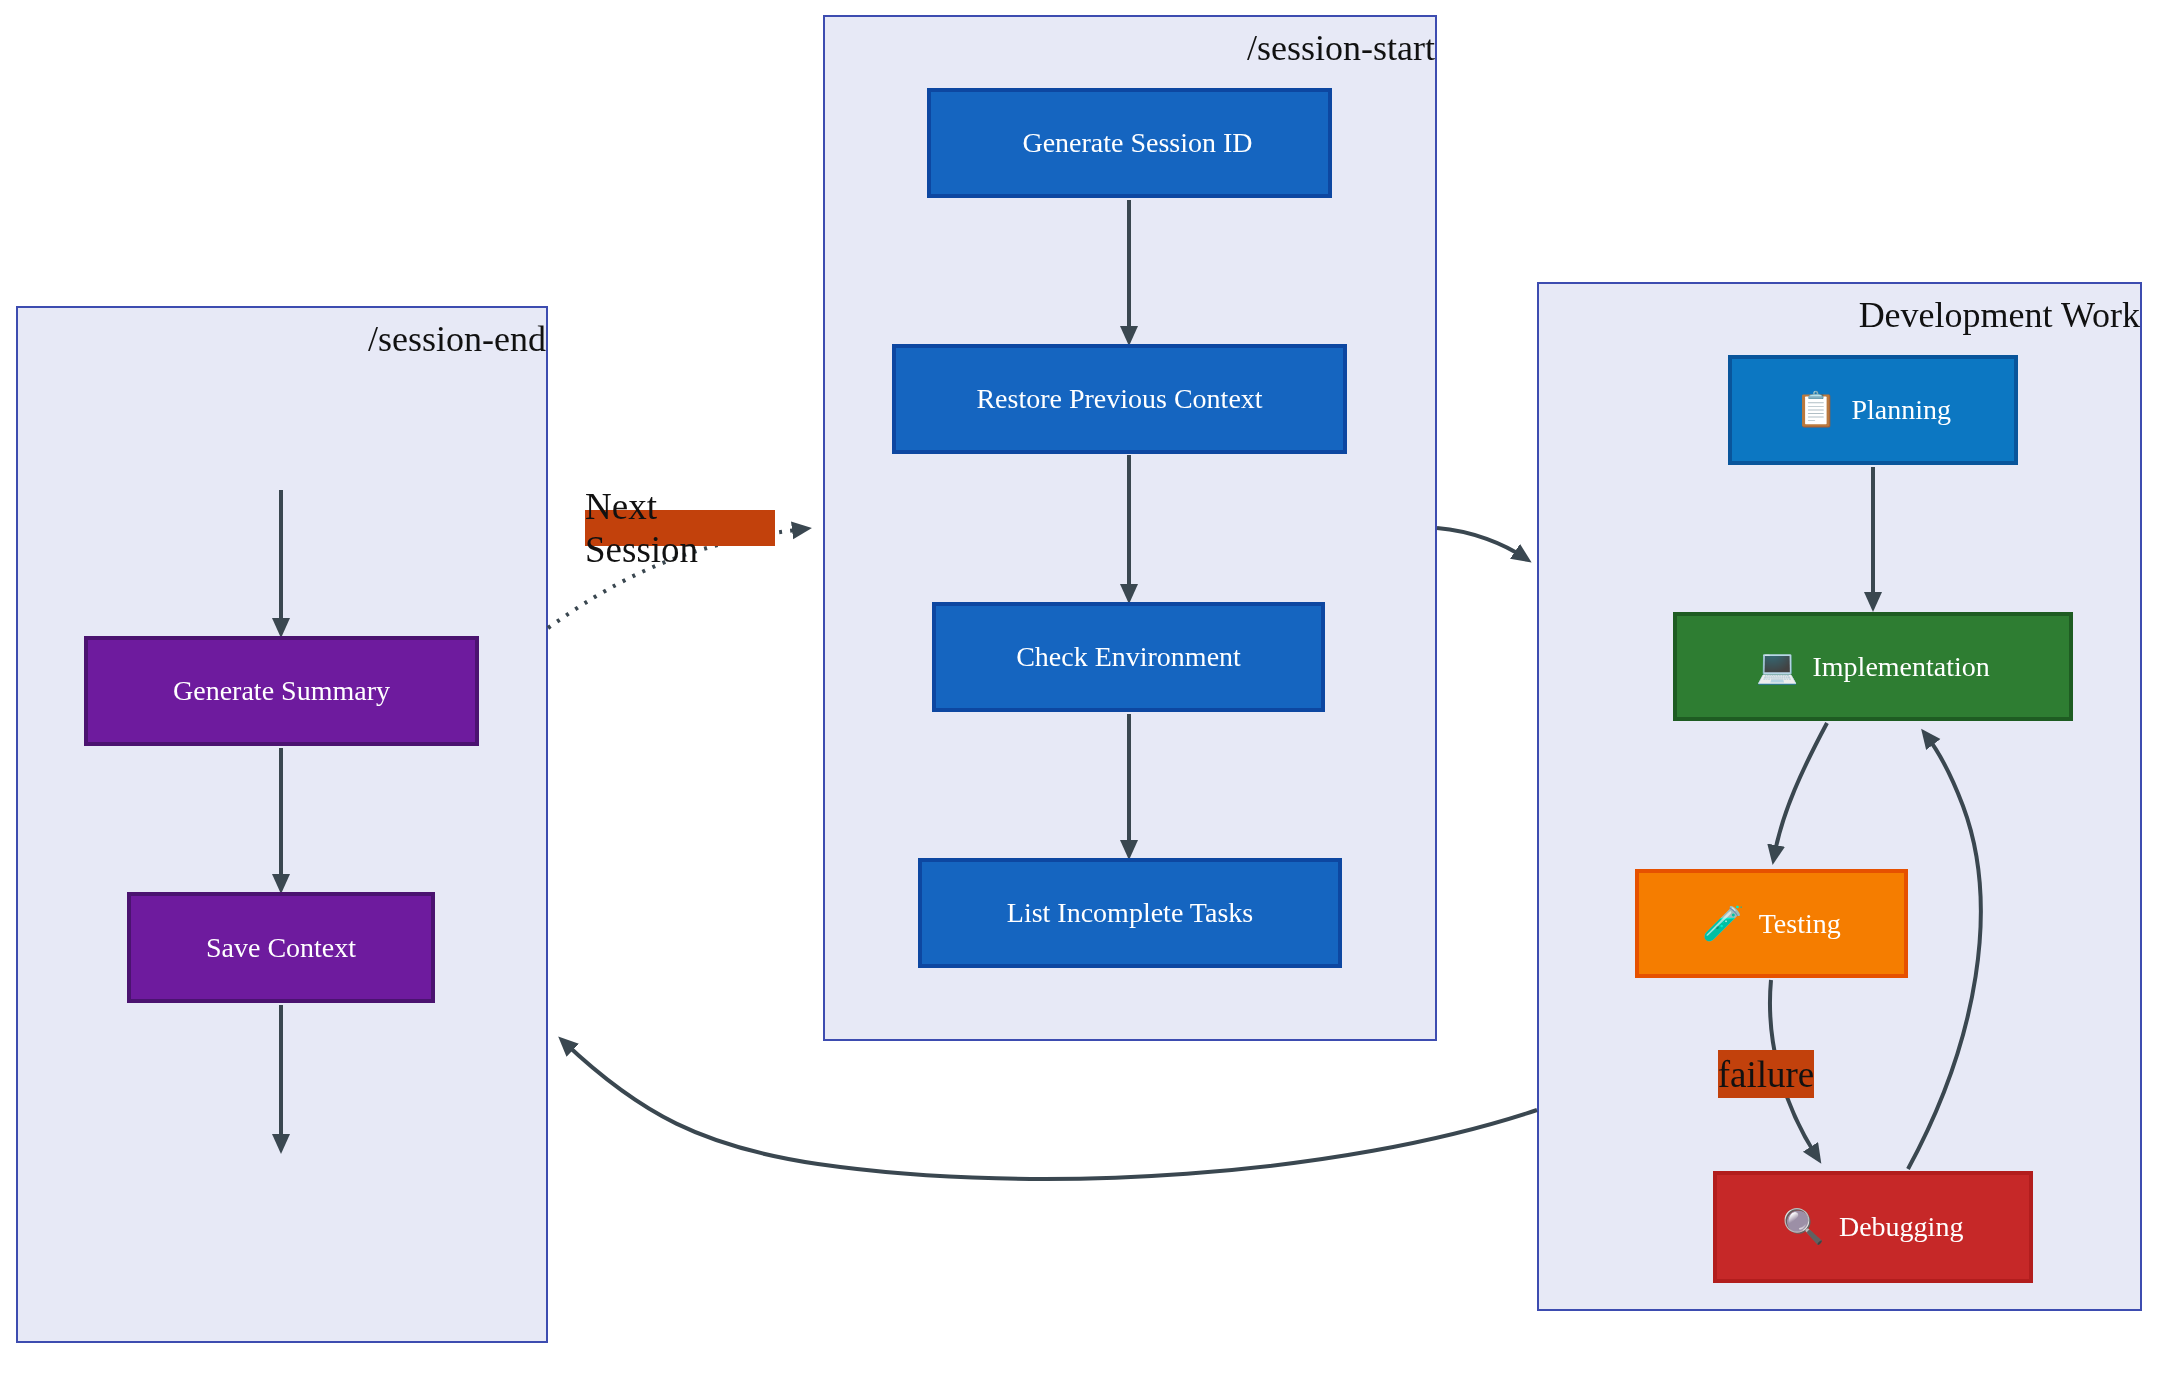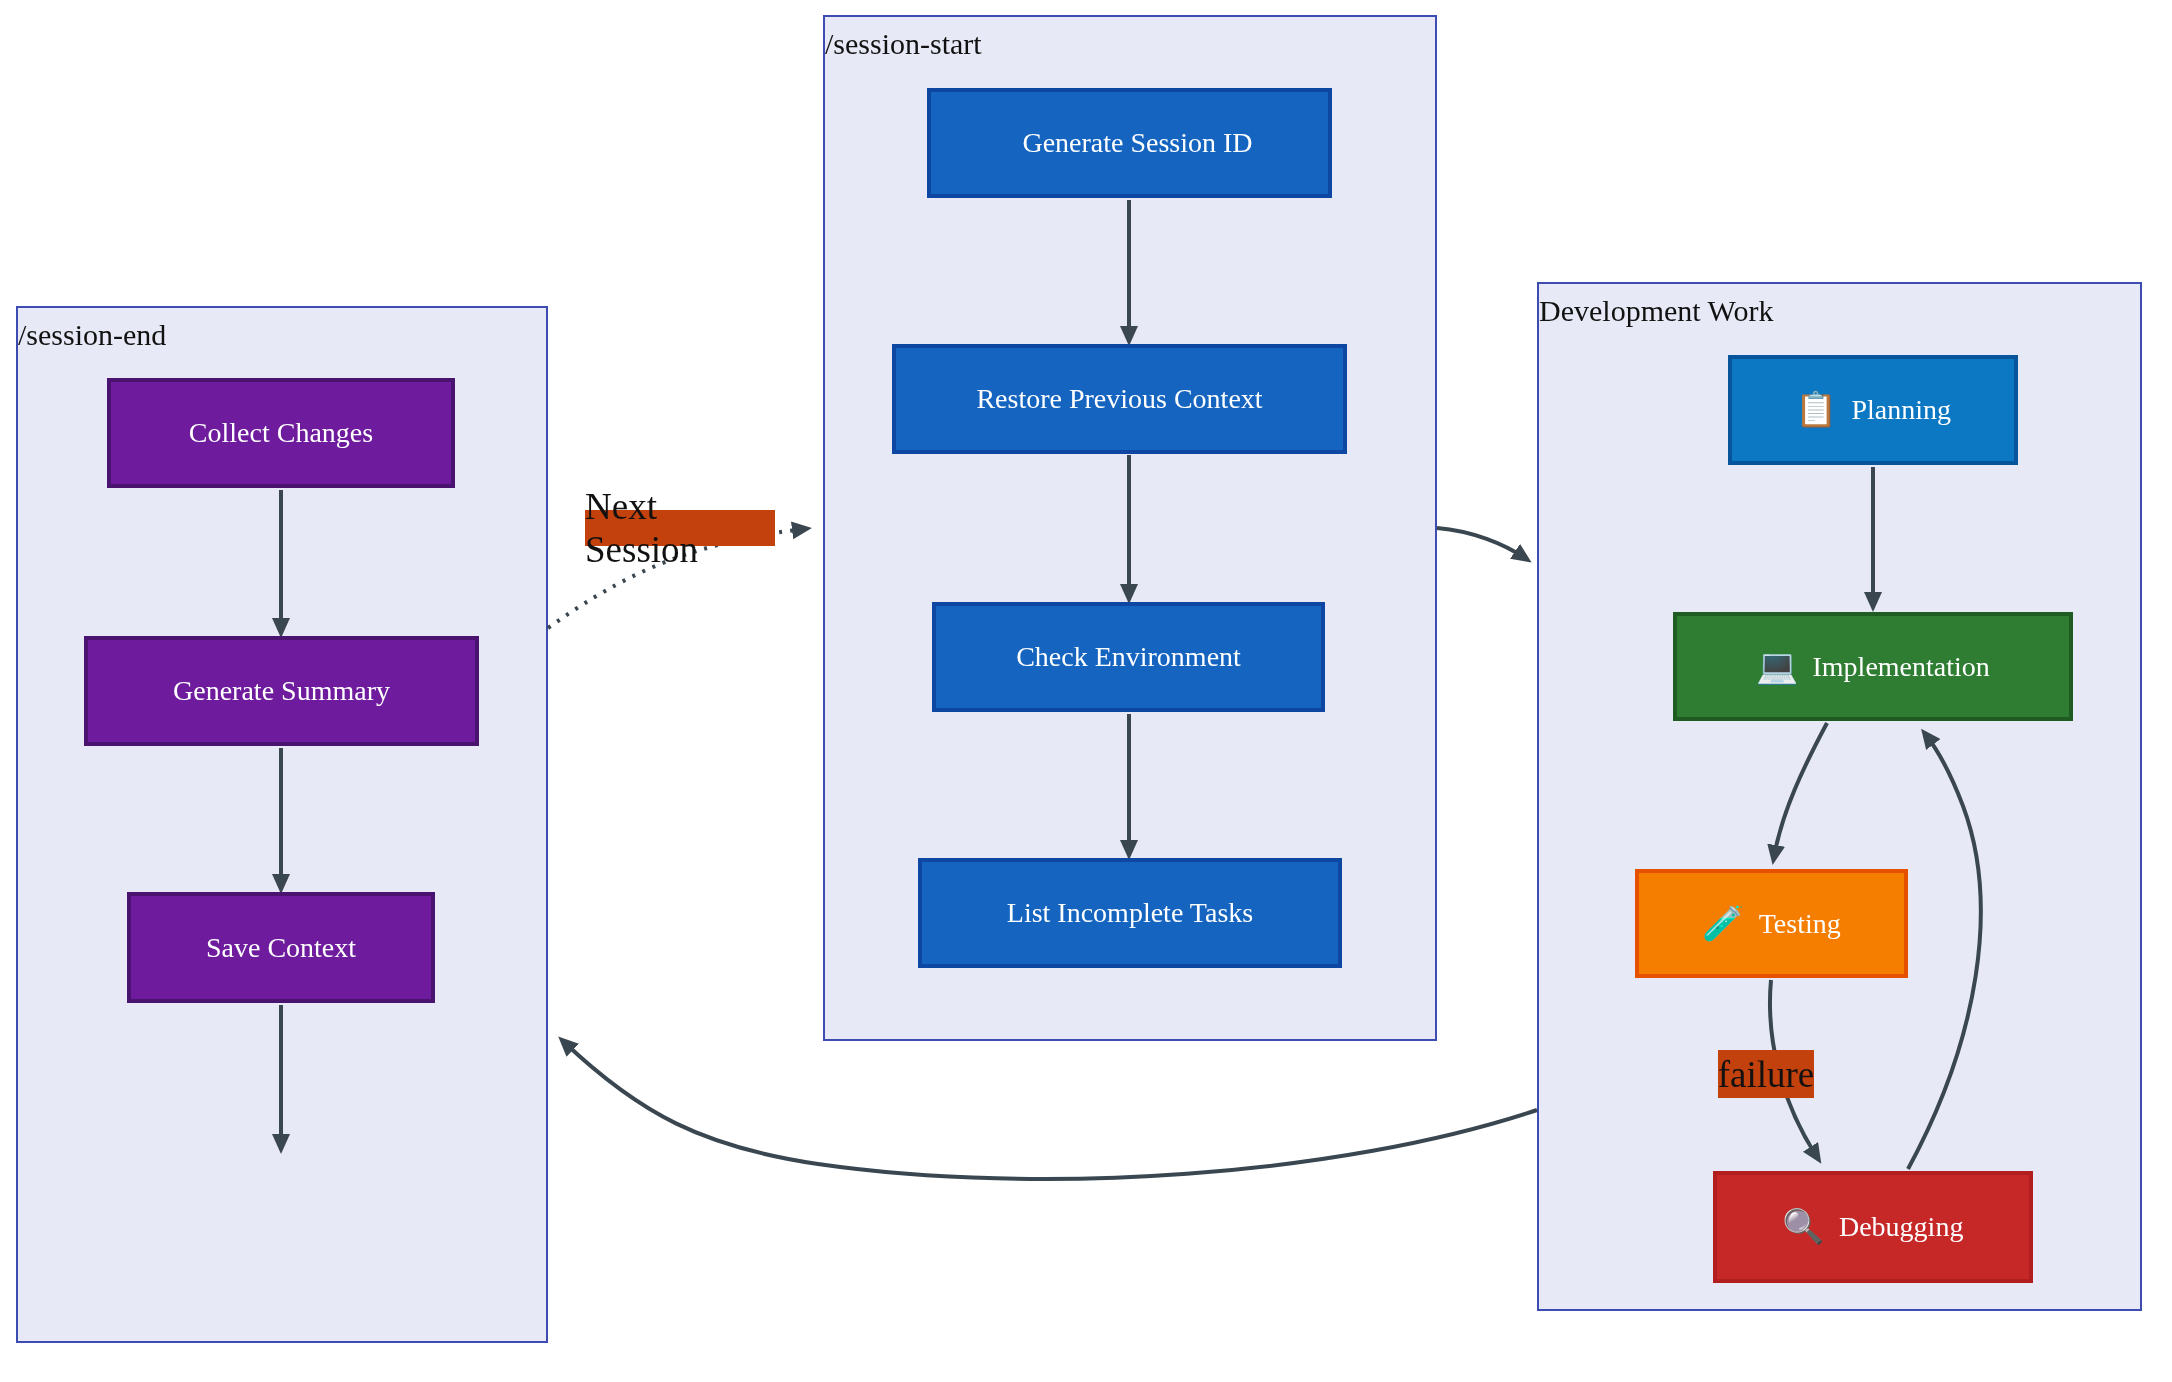--- a/index.html
+++ b/index.html
@@ -16,22 +16,22 @@
     position: absolute;
     background: #e7e9f6;
     border: 2px solid #3d4cb0;
     box-sizing: border-box;
     z-index: 0;
   }
   .panel-title {
     position: absolute;
     width: 100%;
     top: 10px;
-    text-align: left;
-    font-size: 30px;
+    text-align: right;
+    font-size: 36px;
     color: #111111;
     z-index: 2;
   }
   .node {
     position: absolute;
     box-sizing: border-box;
     display: flex;
     align-items: center;
     justify-content: center;
     gap: 14px;
@@ -95,23 +95,20 @@
       <path d="M1827,723 C1803,768 1782,812 1774,857" marker-end="url(#arrow)"></path>
       <path d="M1771,980 C1766,1035 1779,1098 1817,1157" marker-end="url(#arrow)"></path>
       <path d="M1908,1169 C1978,1040 2000,905 1963,806 C1949,769 1936,748 1926,735" marker-end="url(#arrow)"></path>
 
       <path stroke-dasharray="3 8" d="M548,628 C612,582 664,558 726,543 C746,538 762,534 804,529" marker-end="url(#arrow)"></path>
       <path d="M1437,528 C1473,531 1504,544 1525,558" marker-end="url(#arrow)"></path>
       <path d="M1537,1110 C1340,1176 1040,1196 818,1164 C703,1147 640,1114 564,1042" marker-end="url(#arrow)"></path>
     </g>
   </svg>
 
-  <div class="node n-purple" style="left:107px; top:378px; width:348px; height:110px;">
-    <span>Collect Changes</span>
-  </div>
   <div class="node n-purple" style="left:84px; top:636px; width:395px; height:110px;">
     <span>Generate Summary</span>
   </div>
   <div class="node n-purple" style="left:127px; top:892px; width:308px; height:111px;">
     <span>Save Context</span>
   </div>
 
   <div class="node n-blue" style="left:927px; top:88px; width:405px; height:110px;padding-left:16px;">
     <span>Generate Session ID</span>
   </div>

